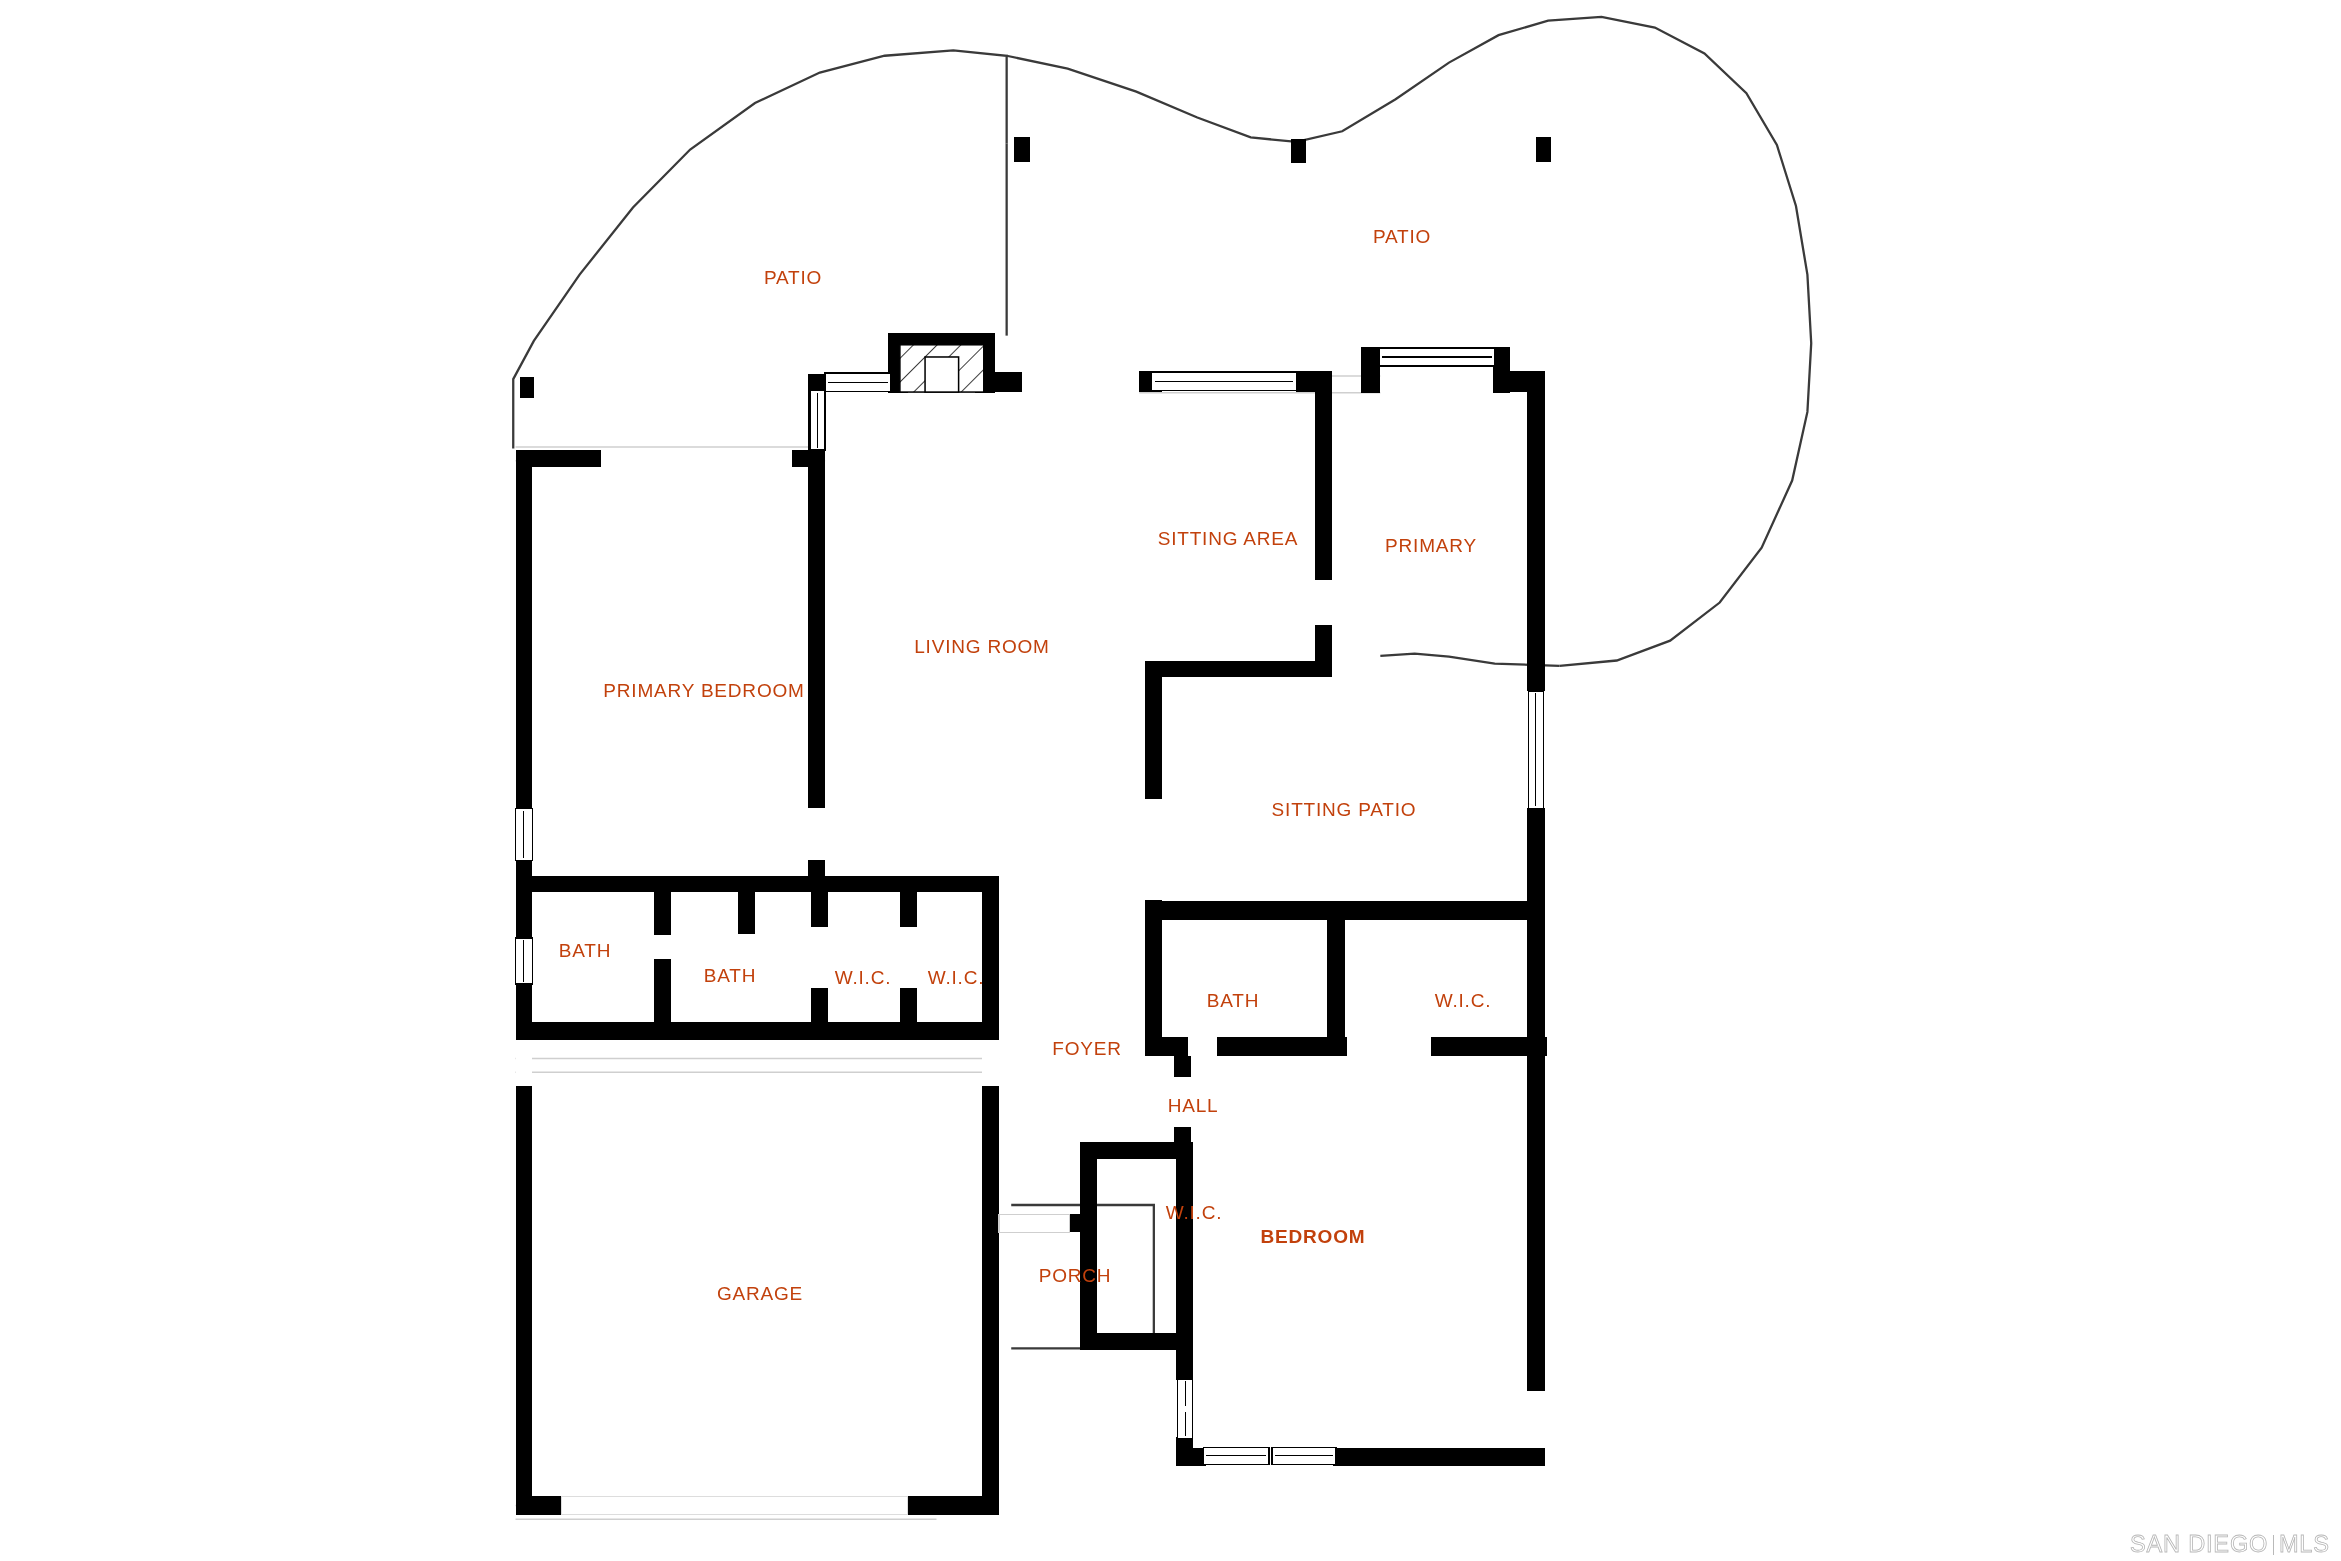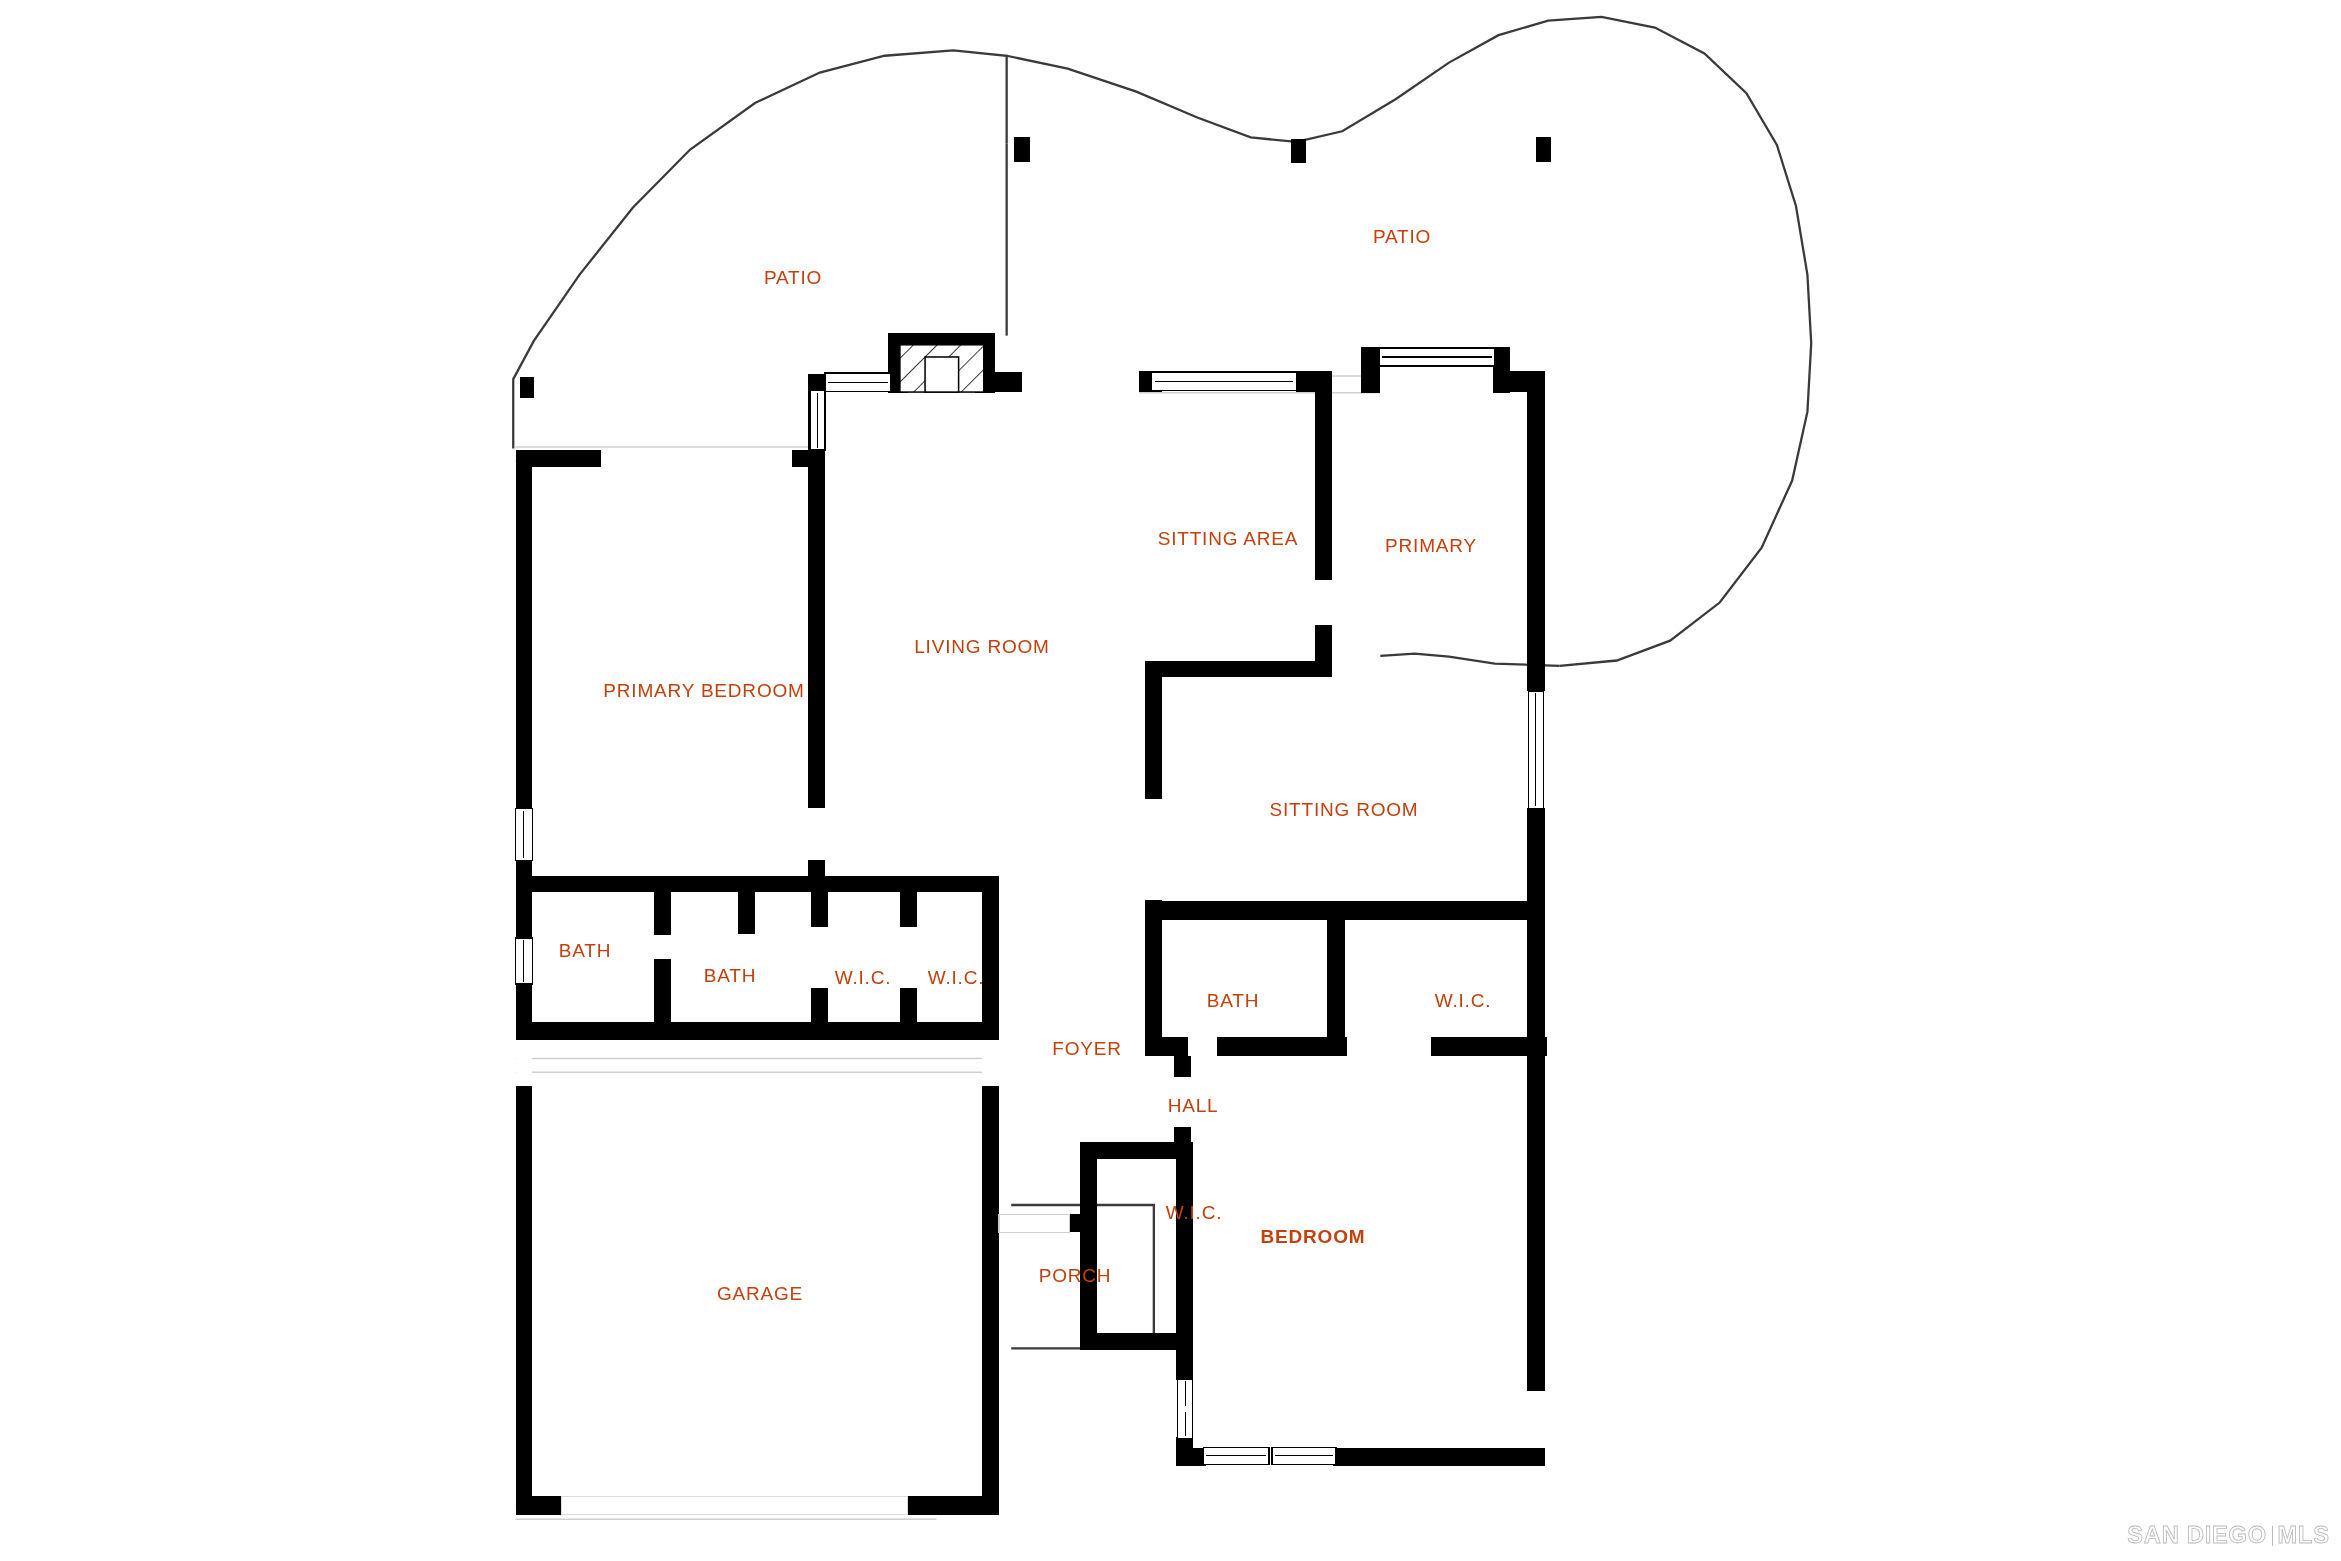--- a/index.html
+++ b/index.html
@@ -12,30 +12,29 @@
     font-family:"Liberation Sans",sans-serif;
     font-size:19px;
     letter-spacing:0.8px;
     white-space:nowrap;
     transform:translate(-50%,-50%);
     -webkit-font-smoothing:antialiased;
   }
   #watermark{
     position:absolute;
     right:12.2px;
-    bottom:13px;
+    bottom:4px;
     font-family:"Liberation Sans",sans-serif;
     font-size:23.6px;
     letter-spacing:0.8px;
     color:#ffffff;
     -webkit-text-stroke:0.8px #b9b9b9;
     text-shadow:0 0 0 #b9b9b9;
     white-space:nowrap;
     user-select:none;
-    font-weight:bold;
   }
   #watermark .wm-bar{
     display:inline-block;
     width:1.5px;
     height:20px;
     background:#b9b9b9;
     vertical-align:-3.1px;
     margin:0 4.6px;
     -webkit-text-stroke:0;
   }
@@ -288,21 +287,21 @@
     </g>
 
   </svg>
 
   <span class="room-label" style="left:793px; top:278px;">PATIO</span>
   <span class="room-label" style="left:1402px; top:237px;">PATIO</span>
   <span class="room-label" style="left:1228px; top:539px;">SITTING AREA</span>
   <span class="room-label" style="left:1431px; top:546px;">PRIMARY</span>
   <span class="room-label" style="left:982px; top:647px;">LIVING ROOM</span>
   <span class="room-label" style="left:704px;  top:691px;">PRIMARY BEDROOM</span>
-  <span class="room-label" style="left:1344px; top:810px;">SITTING ROOM</span>
+  <span class="room-label" style="left:1344px; top:810px;">SITTING PATIO</span>
   <span class="room-label" style="left:585px;  top:951px;">BATH</span>
   <span class="room-label" style="left:730px;  top:976px;">BATH</span>
   <span class="room-label" style="left:863px; top:978px;">W.I.C.</span>
   <span class="room-label" style="left:956px; top:978px;">W.I.C.</span>
   <span class="room-label" style="left:1233px; top:1001px;">BATH</span>
   <span class="room-label" style="left:1463px; top:1001px;">W.I.C.</span>
   <span class="room-label" style="left:1075px; top:1049px;margin-left:12px;">FOYER</span>
   <span class="room-label" style="left:1193px; top:1106px;">HALL</span>
   <span class="room-label" style="left:1194px; top:1213px;">W.I.C.</span>
   <span class="room-label" style="left:1313px; top:1237px;font-weight:bold;">BEDROOM</span>

